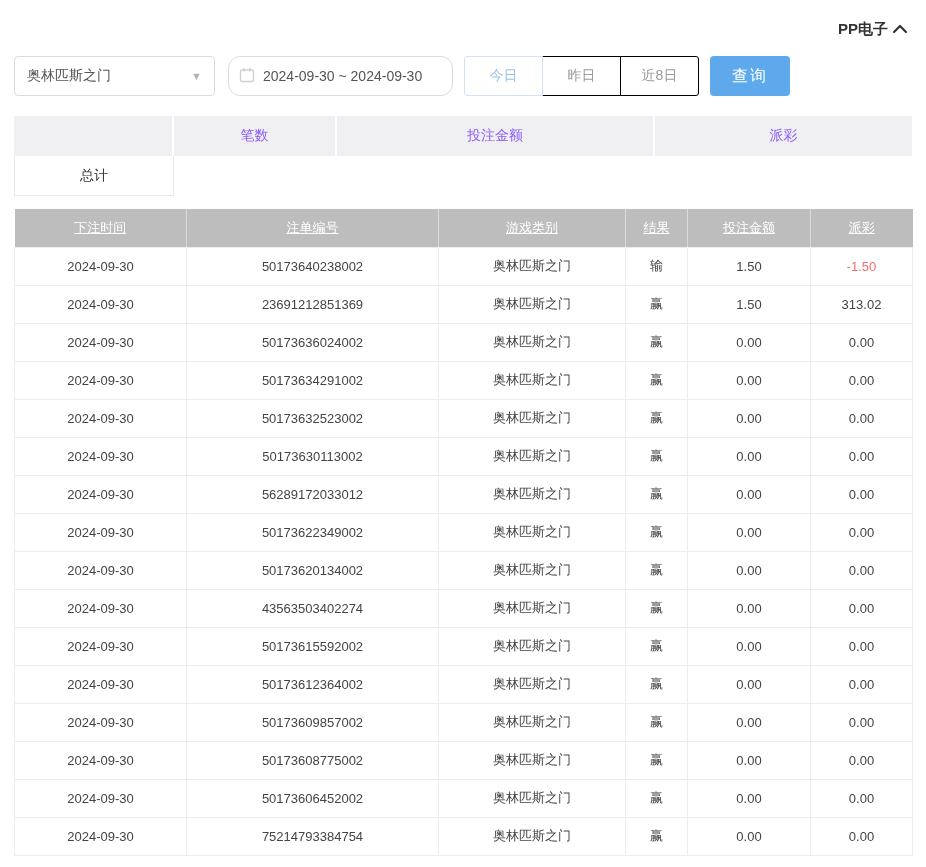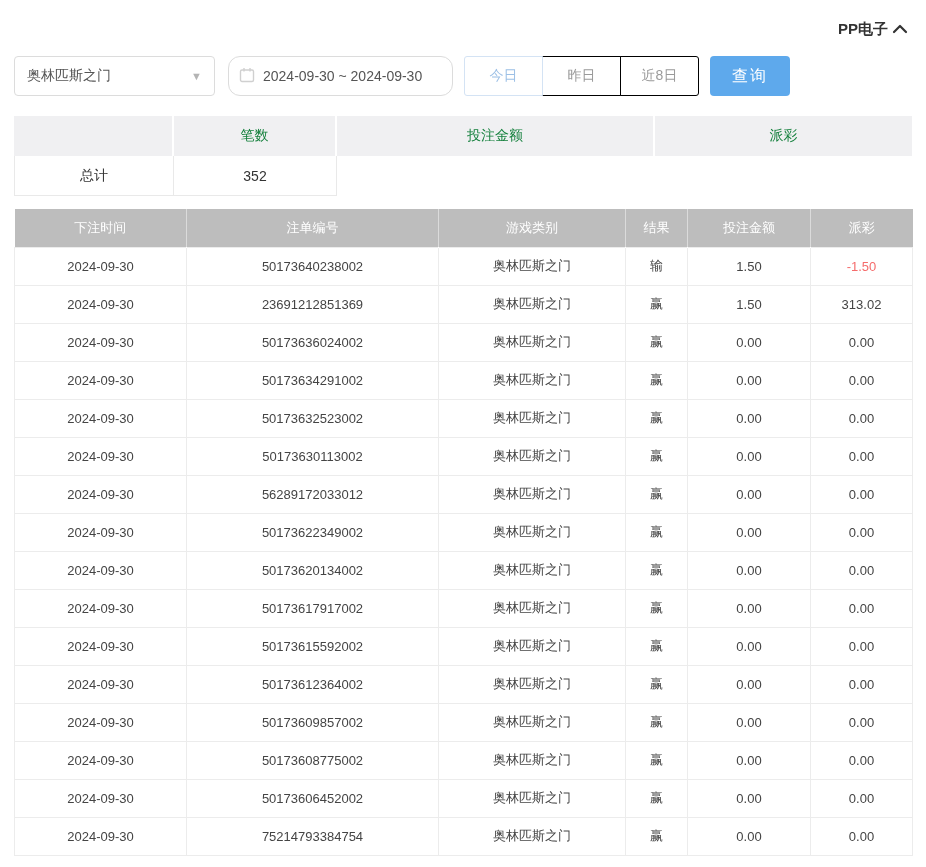--- a/index.html
+++ b/index.html
@@ -51,35 +51,35 @@
 
   
   .summary-grid{
     display:grid;grid-template-columns:160px 163px 318px 1fr;
     margin-top:20px;
   }
   .summary-cell{
     height:40px;display:flex;align-items:center;justify-content:center;
     font-size:14px;
   }
-  .summary-head{background:#f0f0f2;color:#15803d;border-right:2px solid #fff;}
+  .summary-head{background:#f0f0f2;color:#8b5cf6;border-right:2px solid #fff;}
   .summary-head:nth-child(4){border-right:none;}
   .summary-body{
     background:#fff;color:#333;
     border-bottom:1px solid #e9e9e9;border-right:1px solid #e9e9e9;
   }
   .summary-body.first{border-left:1px solid #e9e9e9;font-size:14px;}
 
   
   table.bet-table{
     width:100%;border-collapse:collapse;margin-top:13px;table-layout:fixed;
   }
   .bet-table th{
     background:var(--th-bg);color:#fff;font-weight:normal;font-size:13px;
-    height:38px;text-align:center;border-right:1px solid rgba(255,255,255,.45);
+    height:38px;text-align:center;border-right:1px solid rgba(255,255,255,.45);text-decoration:underline;
   }
   .bet-table th:last-child{border-right:none;}
   .bet-table td{
     height:38px;text-align:center;font-size:13px;color:#444;
     border:1px solid #ececec;background:#fff;
   }
   .bet-table td.neg{color:var(--negative);}
 </style>
 </head>
 <body>
@@ -124,21 +124,20 @@
     <button class="search-btn">查询</button>
   </div>
 
   <div class="summary-grid">
     <div class="summary-cell summary-head"></div>
     <div class="summary-cell summary-head">笔数</div>
     <div class="summary-cell summary-head">投注金额</div>
     <div class="summary-cell summary-head">派彩</div>
 
     <div class="summary-cell summary-body first">总计</div>
-    <div class="summary-cell summary-body">352</div>
   </div>
 
   <table class="bet-table">
     <colgroup>
       <col style="width:172px">
         <col style="width:252px">
         <col style="width:187px">
       <col style="width:62px">
         <col style="width:123px">
         <col style="width:102px">
@@ -221,21 +220,21 @@
         <tr>
       <td>2024-09-30</td>
       <td>50173620134002</td>
       <td>奥林匹斯之门</td>
       <td>赢</td>
       <td>0.00</td>
       <td>0.00</td>
     </tr>
         <tr>
       <td>2024-09-30</td>
-      <td>50173617917002</td>
+      <td>43563503402274</td>
       <td>奥林匹斯之门</td>
       <td>赢</td>
       <td>0.00</td>
       <td>0.00</td>
     </tr>
         <tr>
       <td>2024-09-30</td>
       <td>50173615592002</td>
       <td>奥林匹斯之门</td>
       <td>赢</td>

